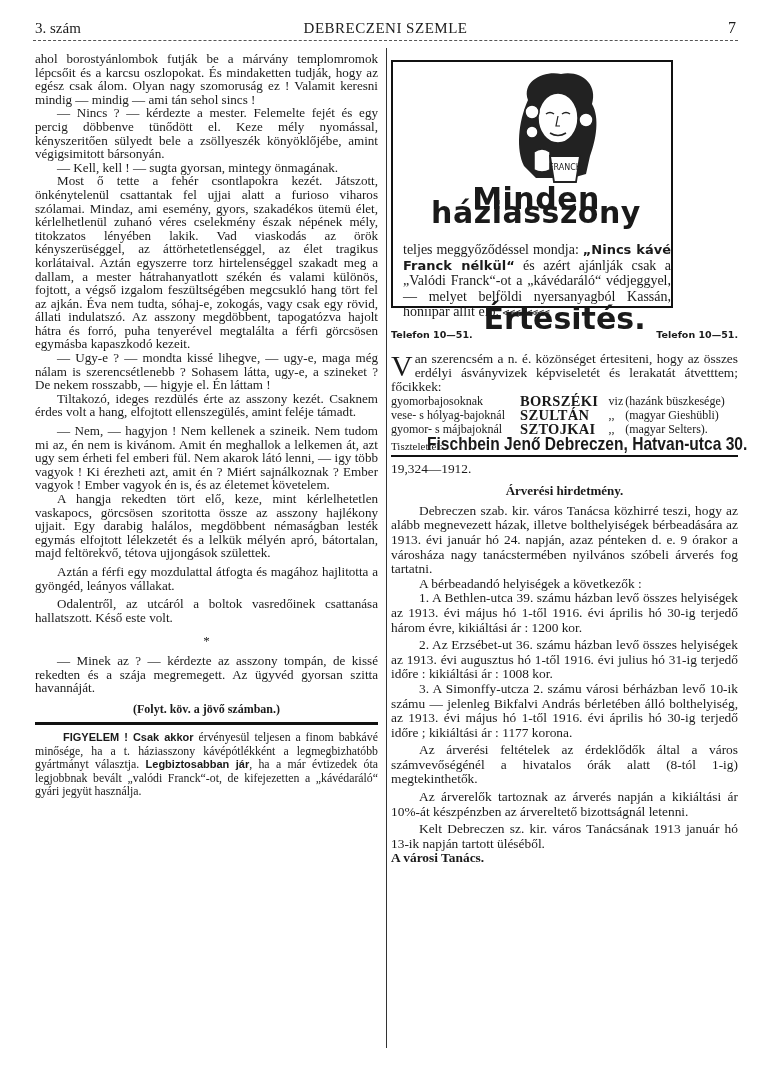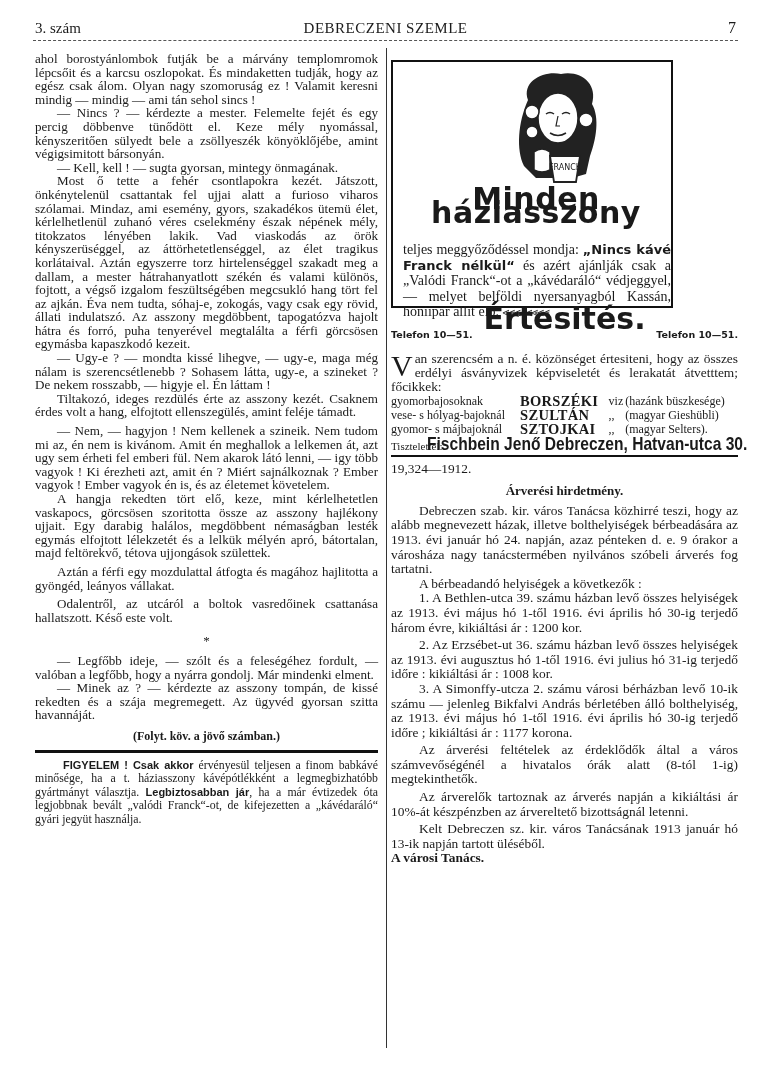--- a/index.html
+++ b/index.html
@@ -102,21 +102,20 @@
   <p class="ind">Most ő tette a fehér csontlapokra kezét. Játszott, önkénytelenül csattantak fel ujjai alatt a furioso viharos szólamai. Mindaz, ami esemény, gyors, szakadékos ütemü élet, kérlelhetlenül zuhanó véres cselekmény észak népének mély, titokzatos lényében lakik. Vad viaskodás az örök kényszerüséggel, az áttörhetetlenséggel, az élet tragikus korlátaival. Aztán egyszerre torz hirtelenséggel szakadt meg a dallam, a mester hátrahanyatlott székén és valami különös, fojtott, a végső izgalom feszültségében megcsukló hang tört fel az ajkán. Éva nem tudta, sóhaj-e, zokogás, vagy csak egy rövid, állati indulatszó. Az asszony megdöbbent, tapogatózva hajolt hátra és forró, puha tenyerével megtalálta a férfi görcsösen egymásba kapaszkodó kezeit.</p>
   <p class="ind">— Ugy-e ? — mondta kissé lihegve, — ugy-e, maga még nálam is szerencsétlenebb ? Sohasem látta, ugy-e, a szineket ? De nekem rosszabb, — higyje el. Én láttam !</p>
   <p class="ind">Tiltakozó, ideges rezdülés érte az asszony kezét. Csaknem érdes volt a hang, elfojtott ellenszegülés, amint feléje támadt.</p>
   <p class="ind gap">— Nem, — hagyjon ! Nem kellenek a szineik. Nem tudom mi az, én nem is kivánom. Amit én meghallok a lelkemen át, azt ugy sem érheti fel emberi fül. Nem akarok látó lenni, — igy több vagyok ! Ki érezheti azt, amit én ? Miért sajnálkoznak ? Ember vagyok ! Ember vagyok én is, és az életemet követelem.</p>
   <p class="ind">A hangja rekedten tört elő, keze, mint kérlelhetetlen vaskapocs, görcsösen szoritotta össze az asszony hajlékony ujjait. Egy darabig halálos, megdöbbent némaságban lesték egymás elfojtott lélekzetét és a lelkük mélyén apró, bátortalan, majd feltörekvő, tétova ujjongások születtek.</p>
   <p class="ind gap">Aztán a férfi egy mozdulattal átfogta és magához hajlitotta a gyöngéd, leányos vállakat.</p>
   <p class="ind gap">Odalentről, az utcáról a boltok vasredőinek csattanása hallatszott. Késő este volt.</p>
 
   <div class="star">*</div>
 
-  <p class="ind">— Legfőbb ideje, — szólt és a feleségéhez fordult, — valóban a legfőbb, hogy a nyárra gondolj. Már mindenki elment.</p>
   <p class="ind">— Minek az ? — kérdezte az asszony tompán, de kissé rekedten és a szája megremegett. Az ügyvéd gyorsan szitta havannáját.</p>
 
   <div class="folyt">(Folyt. köv. a jövő számban.)</div>
   <div class="thick-rule"></div>
 
   <p class="figyelem ind" style="text-indent:28px;"><b>FIGYELEM ! Csak akkor</b><span> érvényesül teljesen a finom babkávé minősége, ha a t. háziasszony kávépótlékként a legmegbizhatóbb gyártmányt választja. </span><b>Legbiztosabban jár</b><span>, ha a már évtizedek óta legjobbnak bevált „valódi Franck“-ot, de kifejezetten a „kávédaráló“ gyári jegyüt használja.</span></p>
 </div>
 
 <div class="col-right">
 

